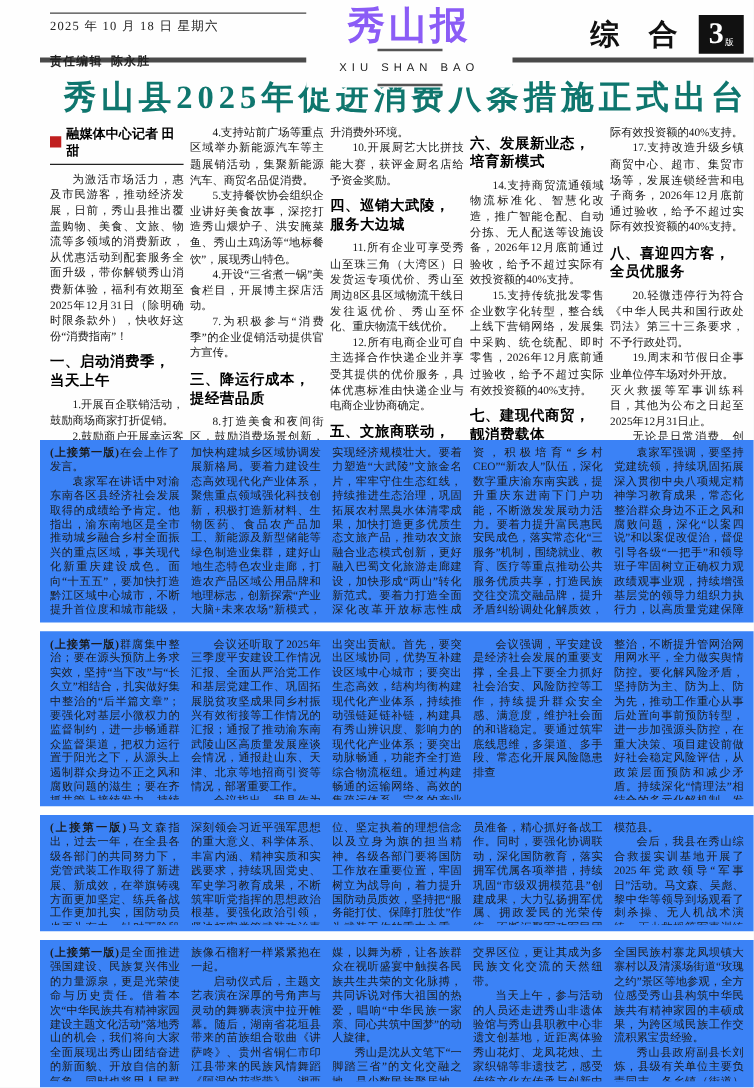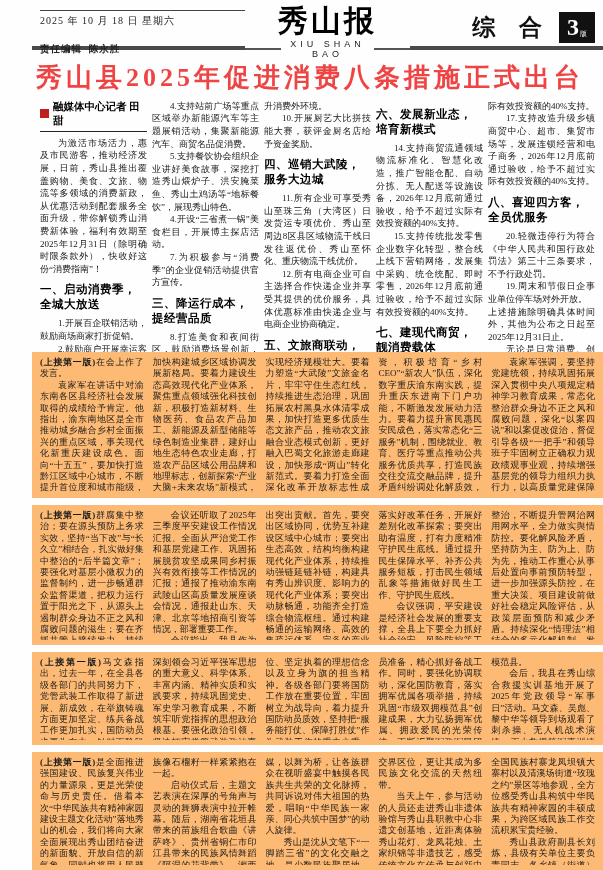--- a/index.html
+++ b/index.html
@@ -8,65 +8,65 @@
 
   
   .hdr { position:relative; height:54px; padding:4px 8px 0; }
   .hdr-bar { position:absolute; left:0; right:0; top:46px; height:4px; background:#4a4a4a; }
   .hdr-inner { display:flex; position:relative; }
   .hdr-left { width:205px; border-top:1px solid #444; margin-top:6px; padding-top:3px; }
   .hdr-date { font-size:10px; color:#222; letter-spacing:1px; }
   .hdr-editor { font-size:9.5px; color:#222; font-weight:bold; margin-top:15px; letter-spacing:1px; }
   .hdr-center { flex:1; text-align:center; position:relative; z-index:2; }
   .brand { font-size:30px; font-weight:900; letter-spacing:3px; line-height:1.1; }
-  .brand-pinyin-row { display:flex; align-items:center; justify-content:center; gap:8px; background:#fefefe; padding:2px 0 1px; }
+  .brand-pinyin-row { display:flex; align-items:center; justify-content:center; gap:8px; background:#fefefe; padding:2px 0 1px;flex-direction:column; }
   .pline { width:52px; height:2px; background:#555; }
   .pinyin { font-size:9px; letter-spacing:4px; color:#222; font-family:"Liberation Sans", sans-serif; }
   .hdr-right { width:185px; display:flex; justify-content:flex-end; align-items:flex-start; gap:8px; padding-top:8px; }
   .section-name { font-size:23px; color:#111; letter-spacing:9px; font-weight:600; line-height:32px; white-space:nowrap; }
   .pagebox { background:#111; color:#fff; width:36px; height:31px; display:flex; align-items:flex-start; justify-content:center; gap:1px; }
   .pagenum { font-size:24px; font-weight:bold; line-height:30px; }
   .pagelabel { font-size:7px; align-self:flex-end; margin-bottom:4px; }
 
   
-  .headline { text-align:left; font-size:26px; font-weight:900; color:#ef4444;
+  .headline { text-align:right; font-size:26px; font-weight:900; color:#0f766e;
               letter-spacing:4px; margin:9px 4px 7px; line-height:1.15; white-space:nowrap; }
 
   
   .main { display:flex; gap:5px; padding:0 8px; height:252px; overflow:hidden; }
   .col { flex:1 1 0; overflow:hidden; }
   .para { font-size:9px; line-height:12.6px; text-align:justify; color:#161616; }
   .para.ind { text-indent:2em; }
   .sec-h { font-size:11.5px; font-weight:700; text-align:left; color:#000; margin:7px 0 5px; letter-spacing:0.5px; }
   .byline { border-bottom:1.5px solid #222; padding-bottom:3px; margin-bottom:5px; font-size:10.5px; font-weight:bold; display:flex; align-items:center; gap:4px; }
   .byline .sq { width:9px; height:9px; background:#c01f1f; display:inline-block; flex:0 0 auto; }
 
   
   .bands { padding:0; }
-  .band { display:flex; gap:9px; background:#fdba74; padding:5px 8px; margin-bottom:7px; overflow:hidden; }
+  .band { display:flex; gap:9px; background:#3b82f6; padding:5px 8px; margin-bottom:7px; overflow:hidden; }
   .band .para { line-height:11.4px; color:#1c1c1c; }
   .band .lead { font-weight:bold; }
 </style>
 </head>
 <body>
 
 <div class="page">
 
   <header class="hdr">
     <div class="hdr-bar"></div>
     <div class="hdr-inner">
       <div class="hdr-left">
         <div class="hdr-date">2025 年 10 月 18 日 星期六</div>
         <div class="hdr-editor">
           <span>责任编辑</span>&nbsp;
           <span>陈永胜</span>
         </div>
       </div>
       <div class="hdr-center">
-        <div class="brand" style="color: #000000; text-align: center;">秀山报</div>
+        <div class="brand" style="color: #8b5cf6; text-align: center;">秀山报</div>
         <div class="brand-pinyin-row">
           <span class="pline"></span>
           <span class="pinyin">XIU SHAN BAO</span>
           <span class="pline"></span>
         </div>
       </div>
       <div class="hdr-right">
         <span class="section-name">综 合</span>
         <span class="pagebox">
           <span class="pagenum">3</span>
@@ -78,21 +78,21 @@
 
   <h1 class="headline">秀山县2025年促进消费八条措施正式出台</h1>
 
   <section class="main" id="main-article">
       <div class="col">
         <div class="byline">
           <span class="sq"></span>
           <span class="byline-text">融媒体中心记者 田甜</span>
         </div>
         <div class="para ind">为激活市场活力，惠及市民游客，推动经济发展，日前，秀山县推出覆盖购物、美食、文旅、物流等多领域的消费新政，从优惠活动到配套服务全面升级，带你解锁秀山消费新体验，福利有效期至2025年12月31日（除明确时限条款外），快收好这份“消费指南”！</div>
-        <div class="sec-h">一、启动消费季，全城大放送</div>
+        <div class="sec-h">一、启动消费季，当天上午</div>
         <div class="para ind">1.开展百企联销活动，鼓励商场商家打折促销。</div>
         <div class="para ind">2.鼓励商户开展幸运客户免单，消费者组队拼单，满足门槛后，享受阶梯式满减等优惠活动。</div>
       </div>
       <div class="col">
         <div class="para ind">4.支持站前广场等重点区域举办新能源汽车等主题展销活动，集聚新能源汽车、商贸名品促消费。</div>
         <div class="para ind">5.支持餐饮协会组织企业讲好美食故事，深挖打造秀山煨炉子、洪安腌菜鱼、秀山土鸡汤等“地标餐饮”，展现秀山特色。</div>
         <div class="para ind">4.开设“三省煮一锅”美食栏目，开展博主探店活动。</div>
         <div class="para ind">7.为积极参与“消费季”的企业促销活动提供官方宣传。</div>
         <div class="sec-h">三、降运行成本，提经营品质</div>
         <div class="para ind">8.打造美食和夜间街区，鼓励消费场景创新，开展“一店一策”改造；评创一批“渝悦消费”新场景，对获评主体给予资金奖励。</div>
@@ -110,21 +110,21 @@
         <div class="para ind">14.支持商贸流通领域物流标准化、智慧化改造，推广智能仓配、自动分拣、无人配送等设施设备，2026年12月底前通过验收，给予不超过实际有效投资额的40%支持。</div>
         <div class="para ind">15.支持传统批发零售企业数字化转型，整合线上线下营销网络，发展集中采购、统仓统配、即时零售，2026年12月底前通过验收，给予不超过实际有效投资额的40%支持。</div>
         <div class="sec-h">七、建现代商贸，靓消费载体</div>
       </div>
       <div class="col">
         <div class="para">际有效投资额的40%支持。</div>
         <div class="para ind">17.支持改造升级乡镇商贸中心、超市、集贸市场等，发展连锁经营和电子商务，2026年12月底前通过验收，给予不超过实际有效投资额的40%支持。</div>
         <div class="sec-h">八、喜迎四方客，全员优服务</div>
         <div class="para ind">20.轻微违停行为符合《中华人民共和国行政处罚法》第三十三条要求，不予行政处罚。</div>
         <div class="para ind">19.周末和节假日企事业单位停车场对外开放。</div>
-        <div class="para">上述措施除明确具体时间外，其他为公布之日起至2025年12月31日止。</div>
+        <div class="para">灭火救援等军事训练科目，其他为公布之日起至2025年12月31日止。</div>
         <div class="para ind">无论是日常消费、创业经营，还是周末出游、异地采购，这份新政都能让广大市民和游客朋友享实惠、得便利！赶紧带着家人朋友，一起玩转秀山，畅享消费福利吧！</div>
       </div>
     </section>
 
   <section class="bands" id="bands">
       <section class="band" style="height: 146px;">
         <div class="col">
           <div class="para"><strong class="lead">(上接第一版)</strong>在会上作了发言。</div>
           <div class="para ind">袁家军在讲话中对渝东南各区县经济社会发展取得的成绩给予肯定。他指出，渝东南地区是全市推动城乡融合乡村全面振兴的重点区域，事关现代化新重庆建设成色。面向“十五五”，要加快打造黔江区域中心城市，不断提升首位度和城市能级，完善区县城和中心镇功能，大力建设巴渝和美乡村，更好带动渝东南武陵山区高质量发展。</div>
         </div>
@@ -146,21 +146,20 @@
           <div class="para"><strong class="lead">(上接第一版)</strong>群腐集中整治；要在源头预防上务求实效，坚持“当下改”与“长久立”相结合，扎实做好集中整治的“后半篇文章”；要强化对基层小微权力的监督制约，进一步畅通群众监督渠道，把权力运行置于阳光之下，从源头上遏制群众身边不正之风和腐败问题的滋生；要在齐抓共管上接续发力，持续巩固党委主体责任、纪委监督责任、部门监管责任和基层党组织战斗堡垒作用同向发力的工作格局。</div>
         </div>
         <div class="col">
           <div class="para ind">会议还听取了2025年三季度平安建设工作情况汇报、全面从严治党工作和基层党建工作、巩固拓展脱贫攻坚成果同乡村振兴有效衔接等工作情况的汇报；通报了推动渝东南武陵山区高质量发展座谈会情况，通报赴山东、天津、北京等地招商引资等情况，部署重要工作。</div>
           <div class="para ind">会议指出，我县作为渝东南经济体量领先的城市，应责无旁贷、扛大梁、担重任，为高质量完成渝东南武陵山区2027年目标作</div>
         </div>
         <div class="col">
           <div class="para">出突出贡献。首先，要突出区域协同，优势互补建设区域中心城市；要突出生态高效，结构均衡构建现代化产业体系，持续推动强链延链补链，构建具有秀山辨识度、影响力的现代化产业体系；要突出动脉畅通，功能齐全打造综合物流枢纽。通过构建畅通的运输网络、高效的集疏运体系、完备的产业配套，为加快打造重庆东进南下及面向渝鄂湘黔开放的重要门户助力；其次，要突出改革牵引，创新赋能提升发展内生动力，</div>
         </div>
         <div class="col">
-          <div class="para">落实好改革任务，开展好差别化改革探索；要突出助有温度，打有力度精准守护民生底线。通过提升民生保障水平、补齐公共服务短板，打击民生领域乱象等措施做好民生工作、守护民生底线。</div>
           <div class="para ind">会议强调，平安建设是经济社会发展的重要支撑，全县上下要全力抓好社会治安、风险防控等工作，持续提升群众安全感、满意度，维护社会面的和谐稳定。要通过筑牢底线思维，多渠道、多手段、常态化开展风险隐患排查</div>
         </div>
         <div class="col">
           <div class="para">整治，不断提升管网治网用网水平，全力做实舆情防控。要化解风险矛盾，坚持防为主、防为上、防为先，推动工作重心从事后处置向事前预防转型，进一步加强源头防控，在重大决策、项目建设前做好社会稳定风险评估，从政策层面预防和减少矛盾。持续深化“情理法”相结合的多元化解机制，发挥好人民调解、行政调解、司法调解“三调联动”作用，确保各类矛盾纠纷发现在早、处置在小。</div>
         </div>
       </section>
       <section class="band" style="height: 93px;">
         <div class="col">
           <div class="para"><strong class="lead">(上接第一版)</strong>马文森指出，过去一年，在全县各级各部门的共同努力下，党管武装工作取得了新进展、新成效，在举旗铸魂方面更加坚定、练兵备战工作更加扎实，国防动员也更为有力。针对下阶段党管武装工作，他强调，全县上下要</div>
         </div>

